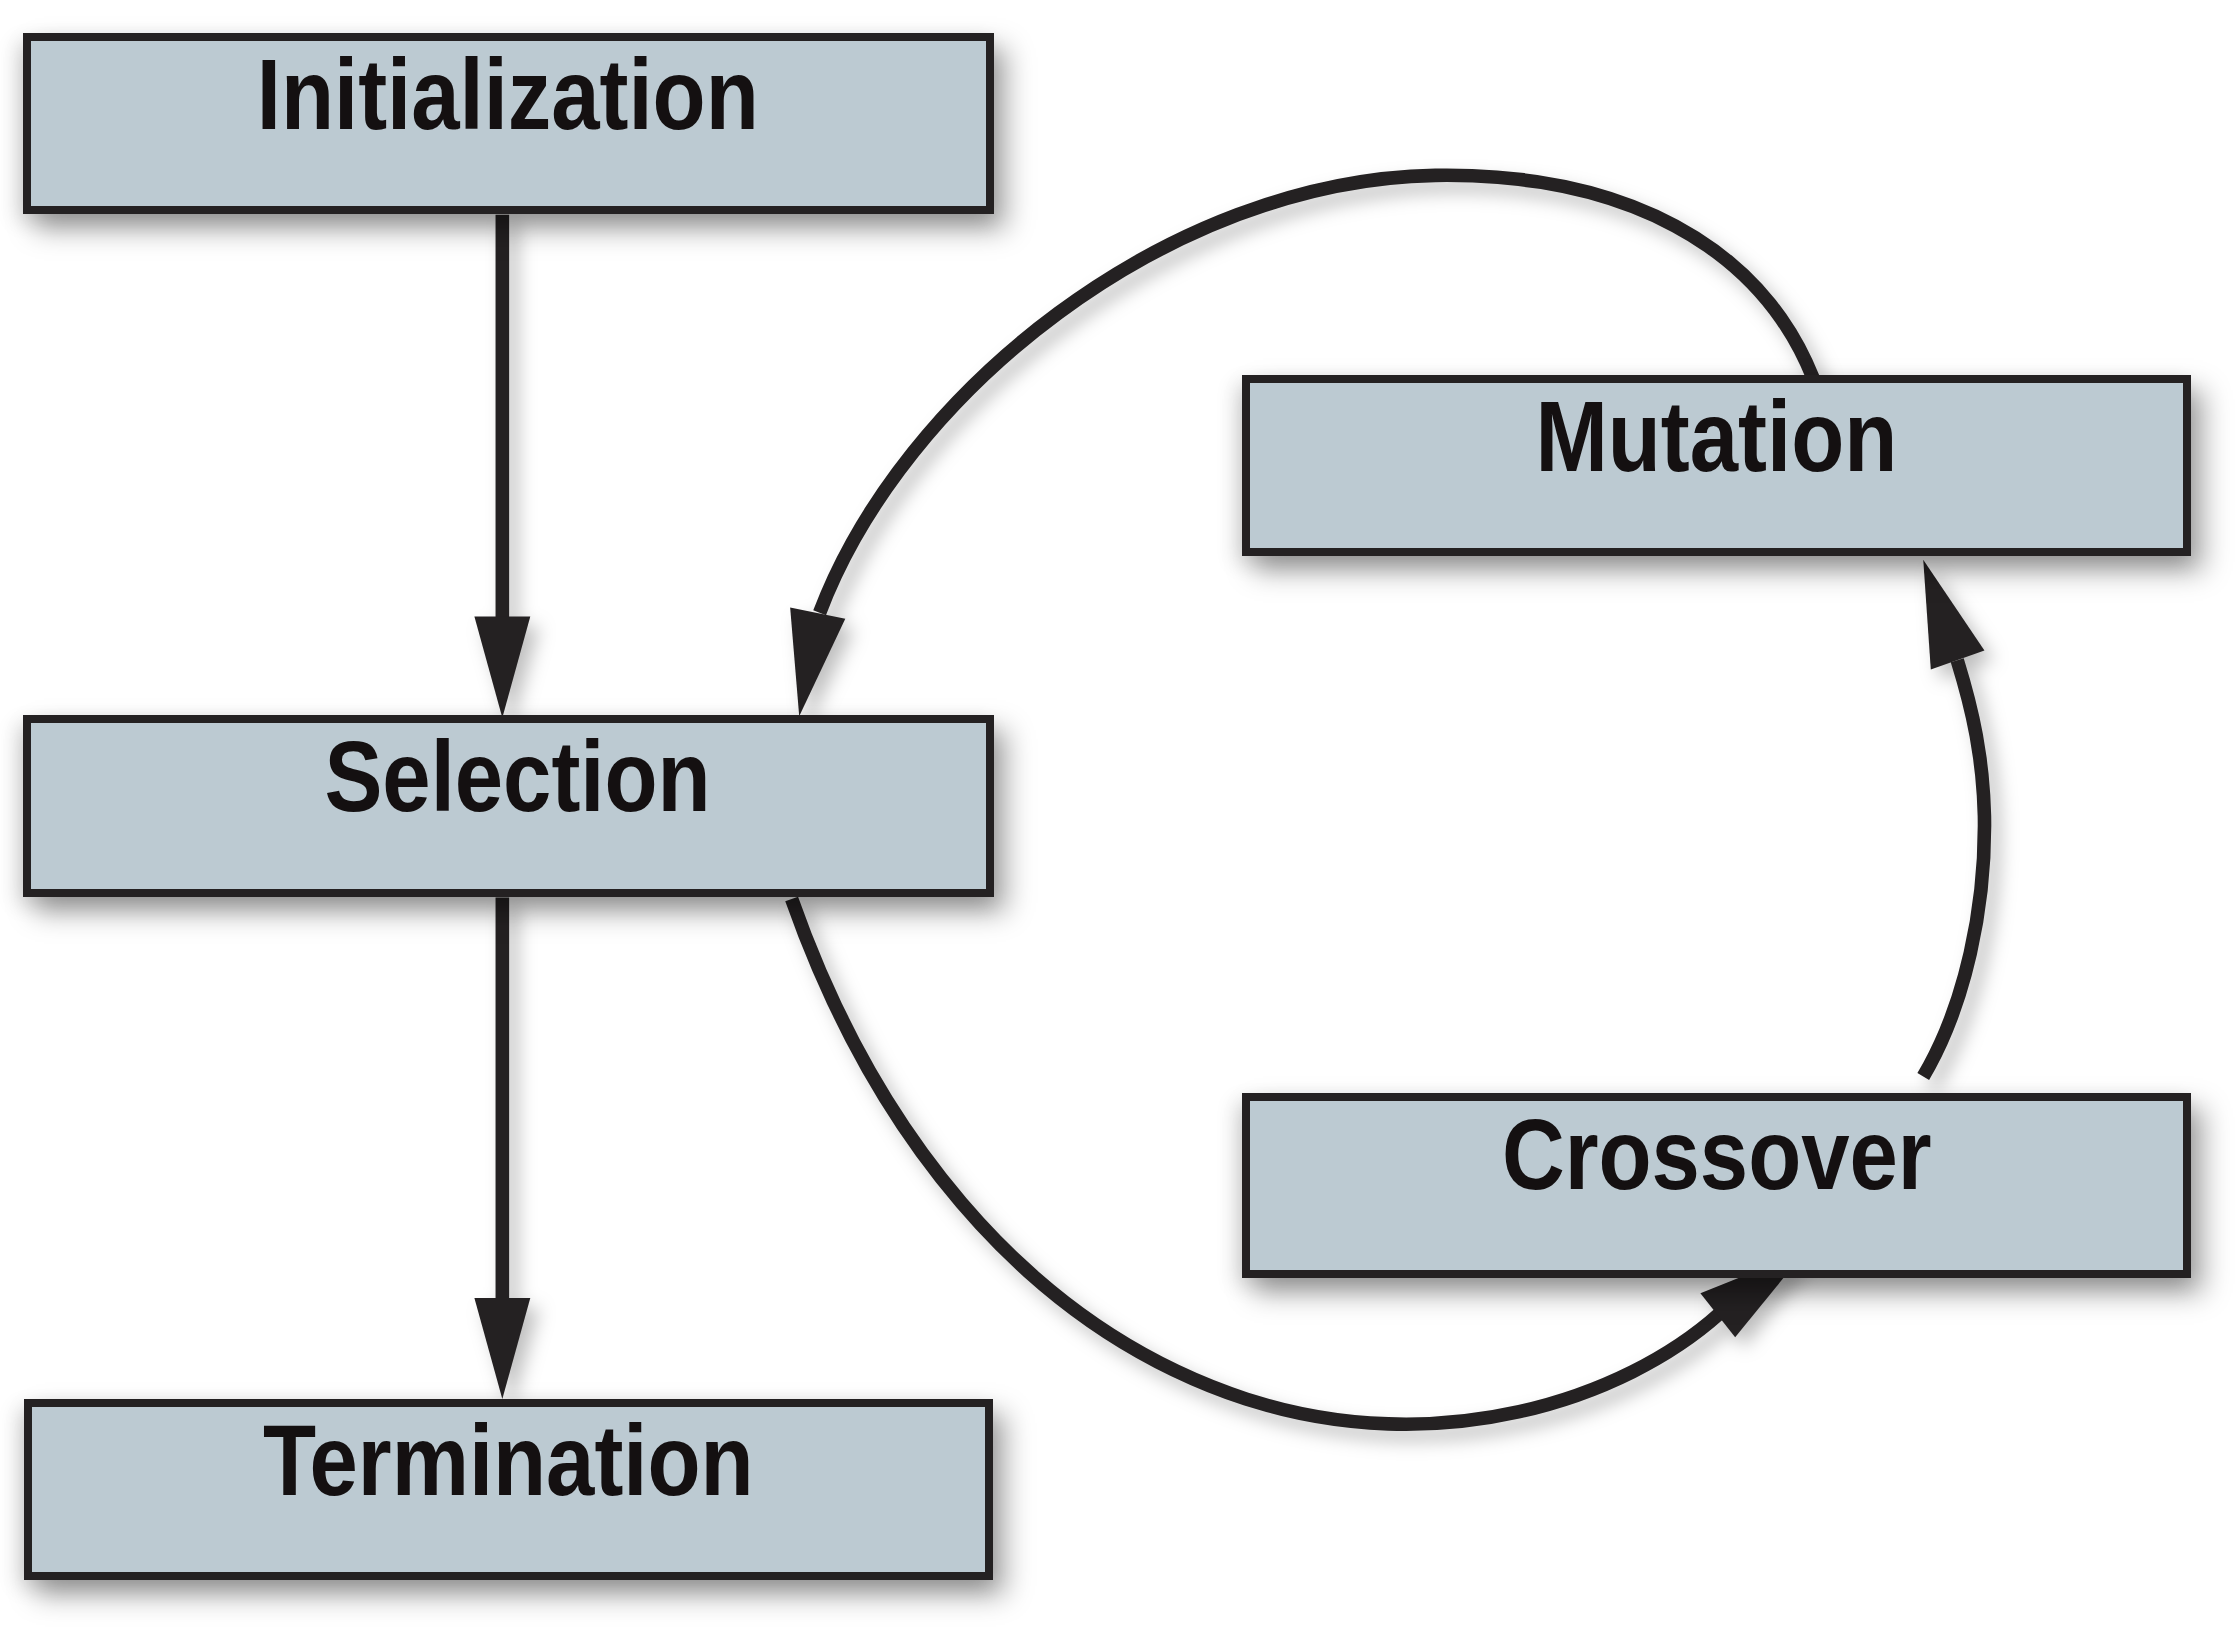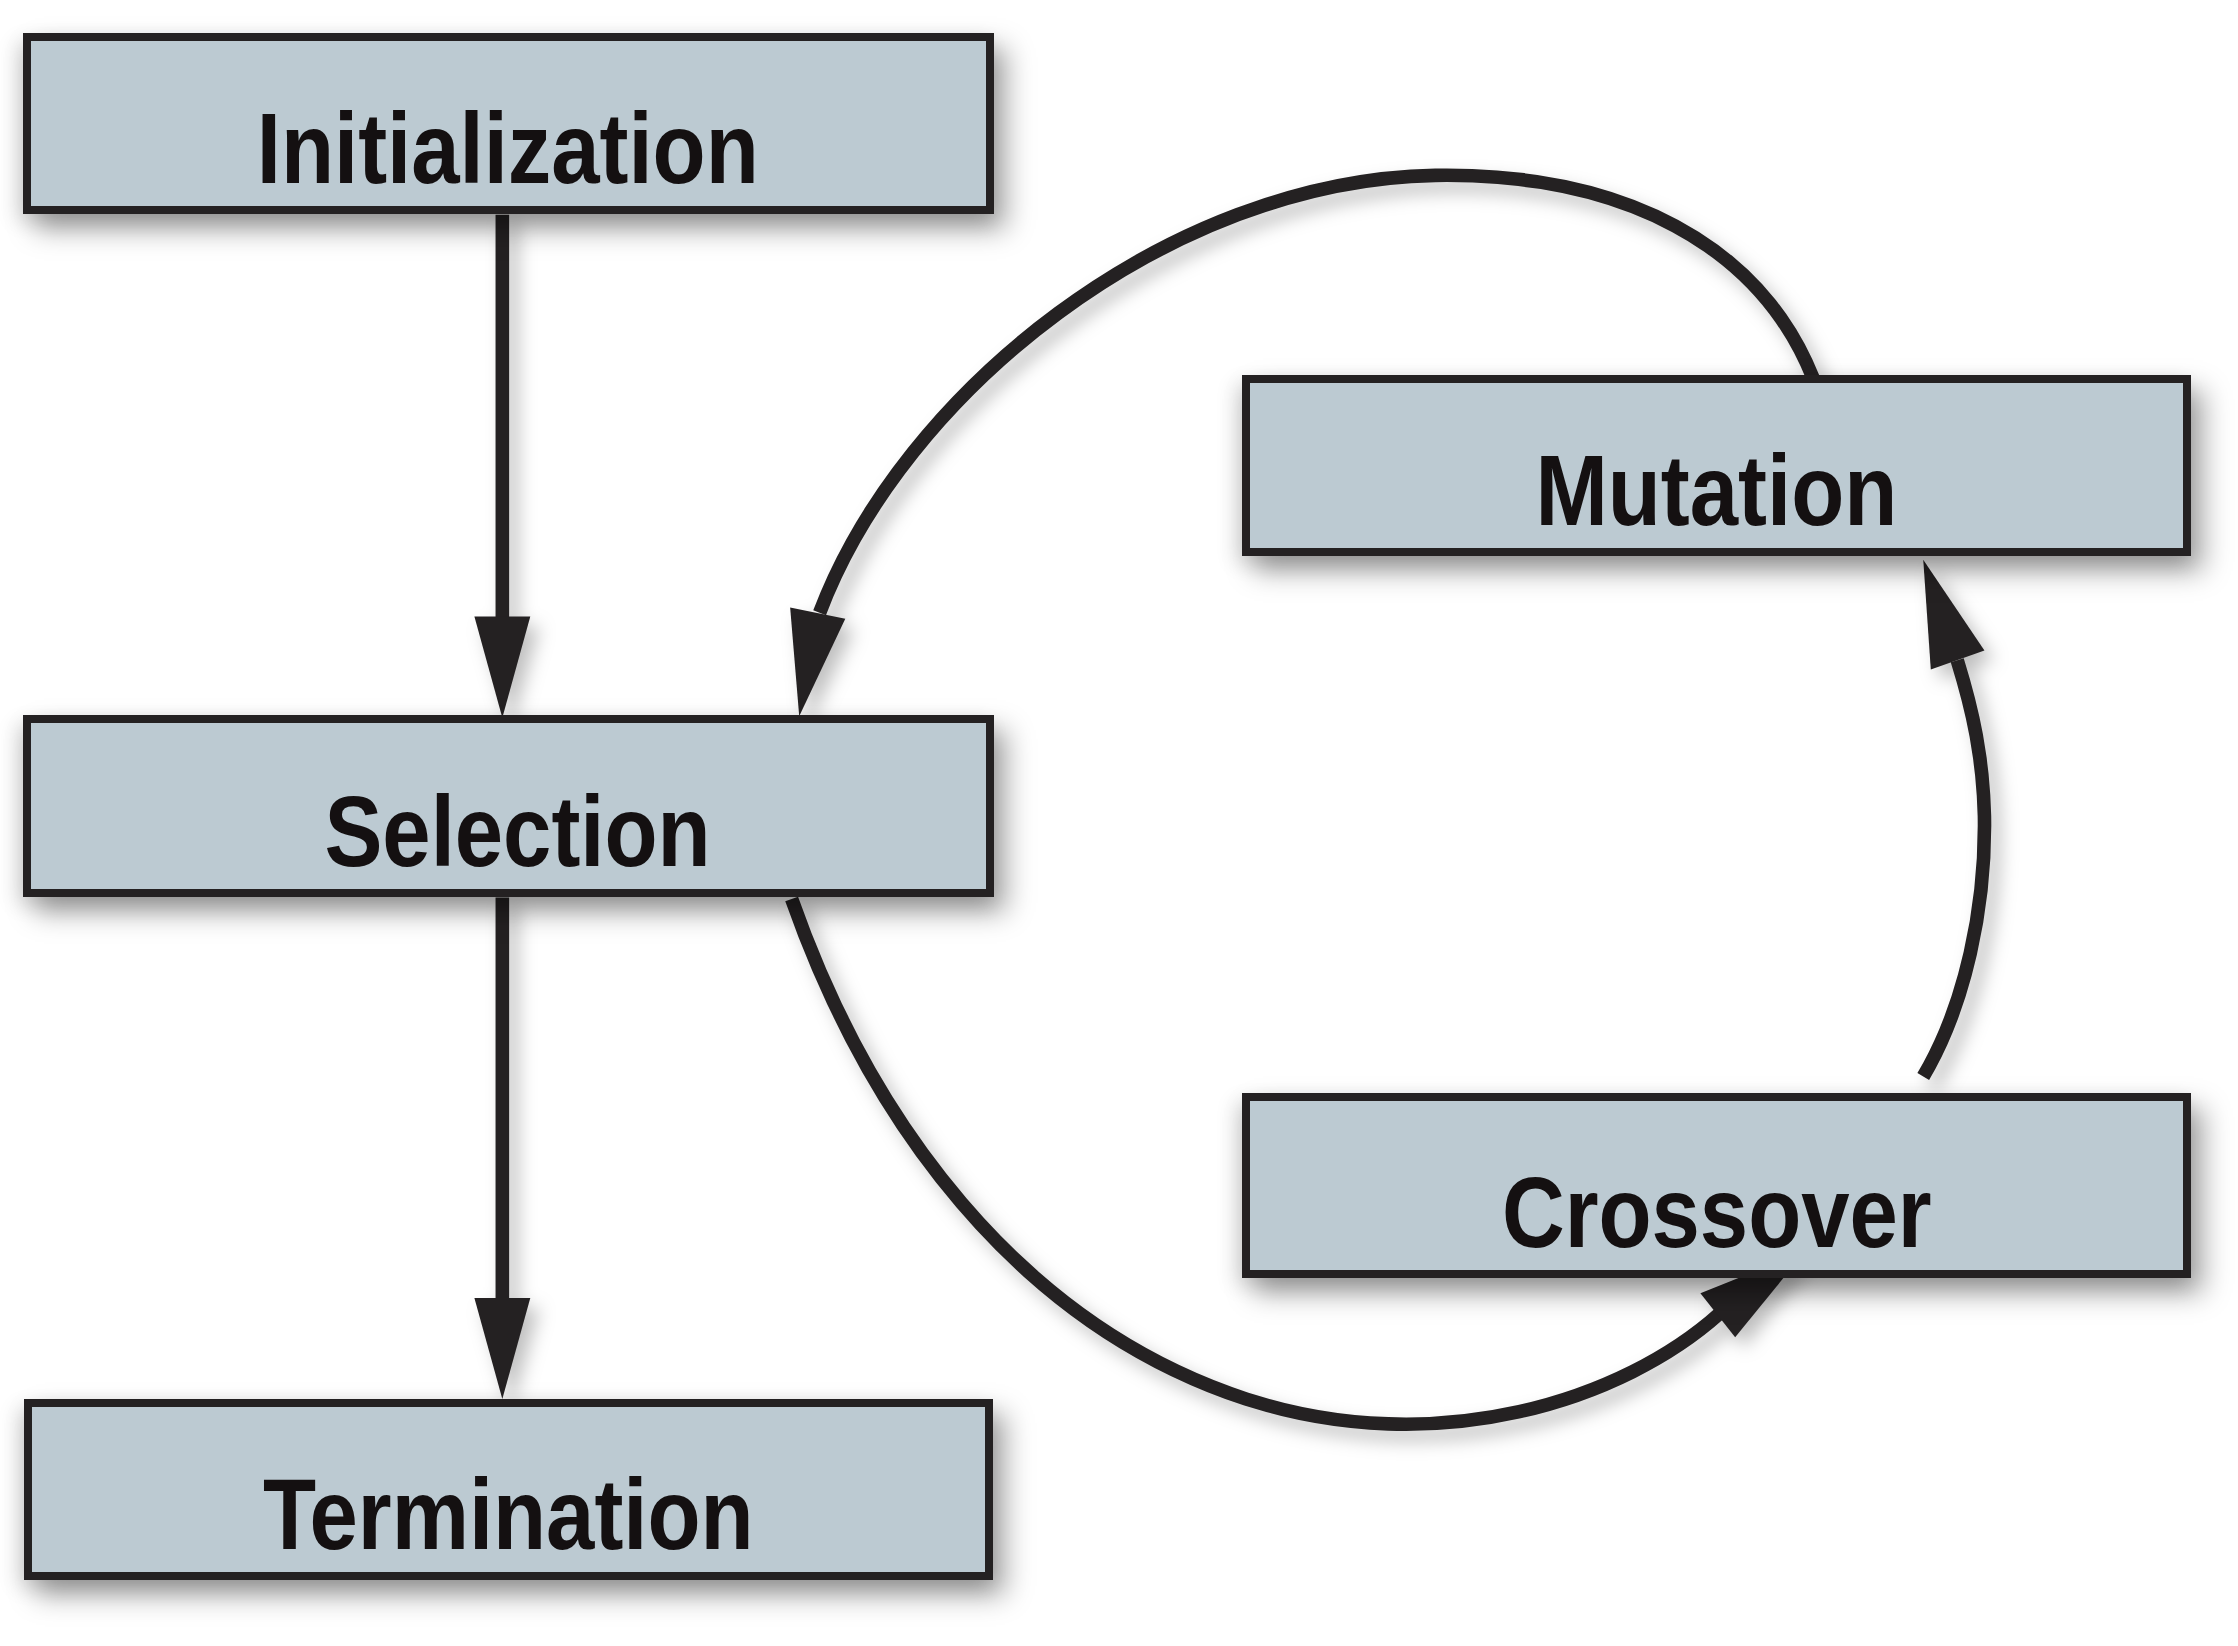--- a/index.html
+++ b/index.html
@@ -9,21 +9,21 @@
     background:#ffffff;
     overflow:hidden;
     font-family:"Liberation Sans", sans-serif;
   }
   .node{
     position:absolute;
     box-sizing:border-box;
     background:#bccad2;
     border:8.3px solid #242122;
     box-shadow:12px 15px 26px rgba(0,0,0,.36), -6px 7.6px 19.6px rgba(0,0,0,.14);
-    display:flex;align-items:flex-end;justify-content:center;
+    display:flex;align-items:flex-start;justify-content:center;
   }
   .node .label{
     font-weight:bold;
     font-size:101px;
     color:#141011;
     letter-spacing:0;
     transform:scaleX(0.86);
     transform-origin:center;
     white-space:nowrap;
     margin-top:-4.5px;

